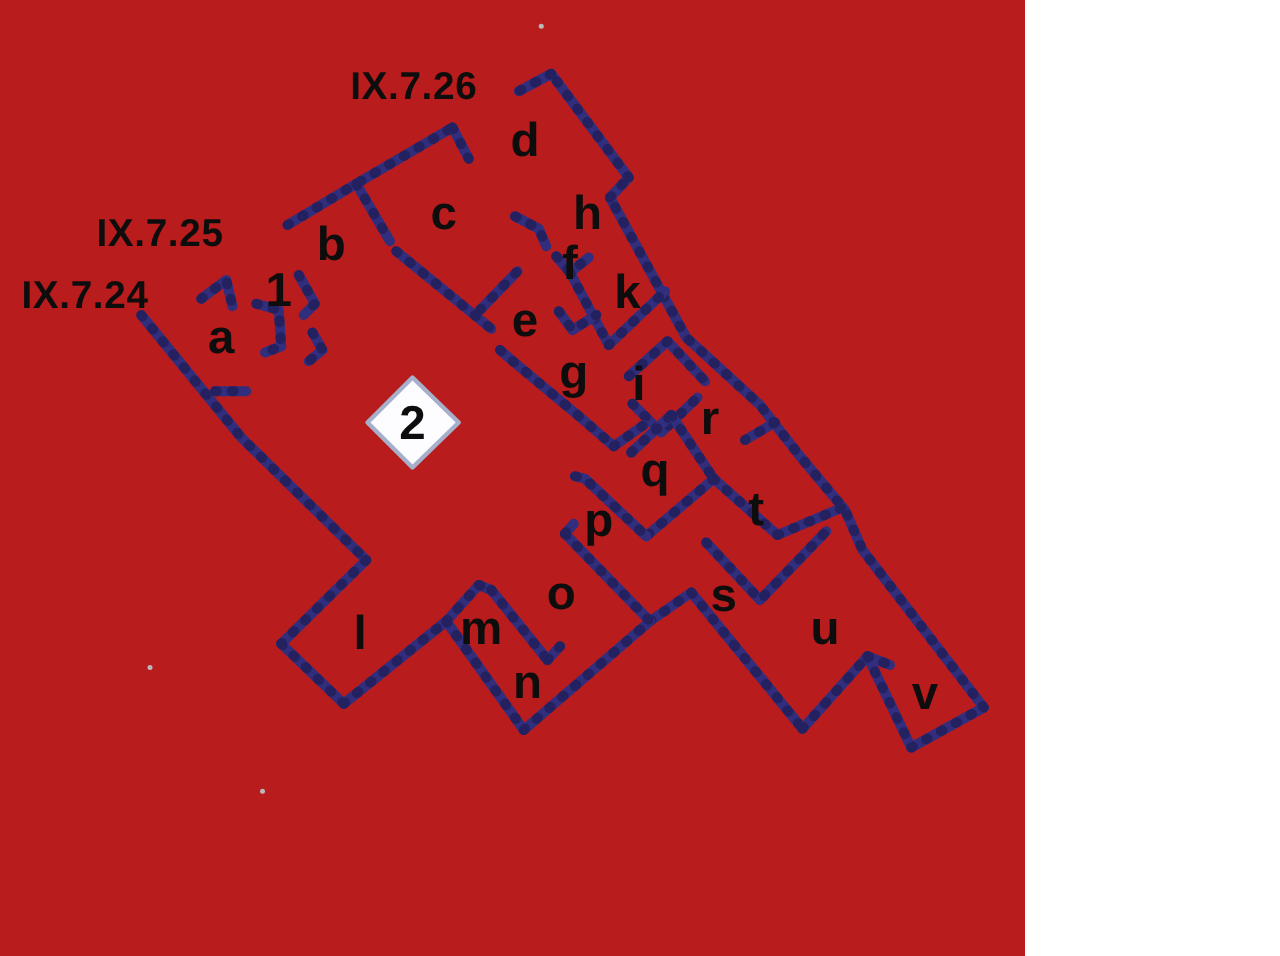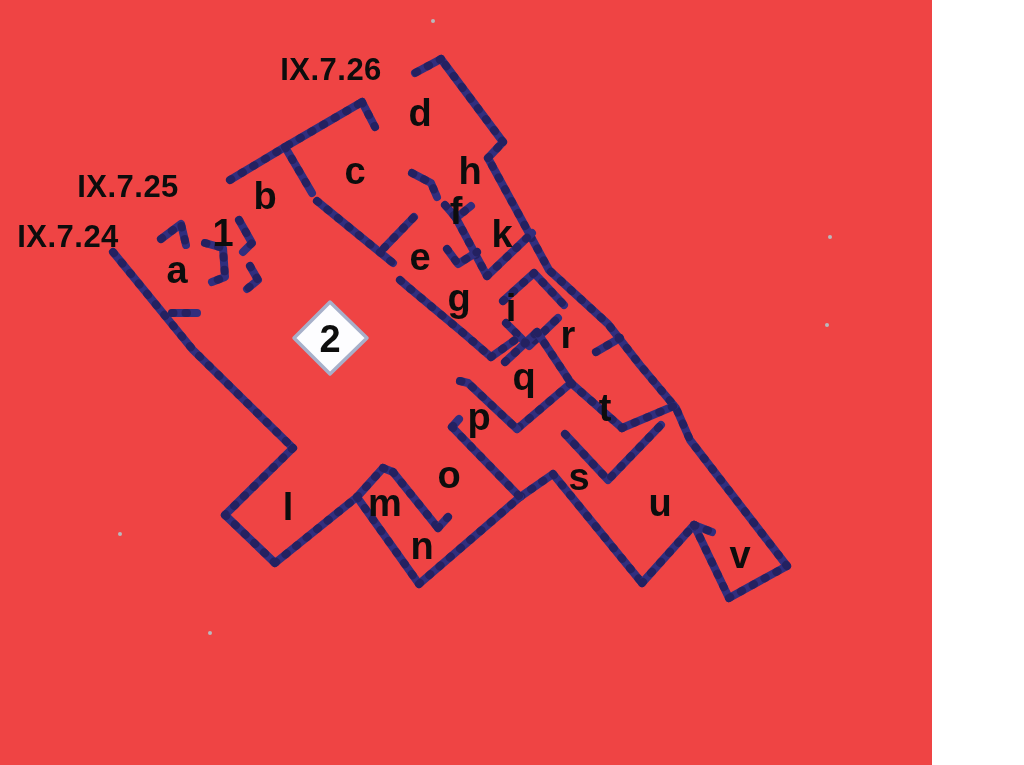--- a/index.html
+++ b/index.html
@@ -3,23 +3,23 @@
 <meta charset="utf-8">
 <style>
   html, body {
     margin: 0;
     padding: 0;
     background: #ffffff;
     font-family: "Liberation Sans", "DejaVu Sans", sans-serif;
   }
   .stage {
     position: relative;
-    width: 932px;
+    width: 820px;
     height: 765px;
-    background: #ef4444;
+    background: #b91c1c;
     overflow: hidden;
   }
   svg.plan {
     position: absolute;
     left: 0;
     top: 0;
     width: 1024px;
     height: 765px;
     display: block;
   }

